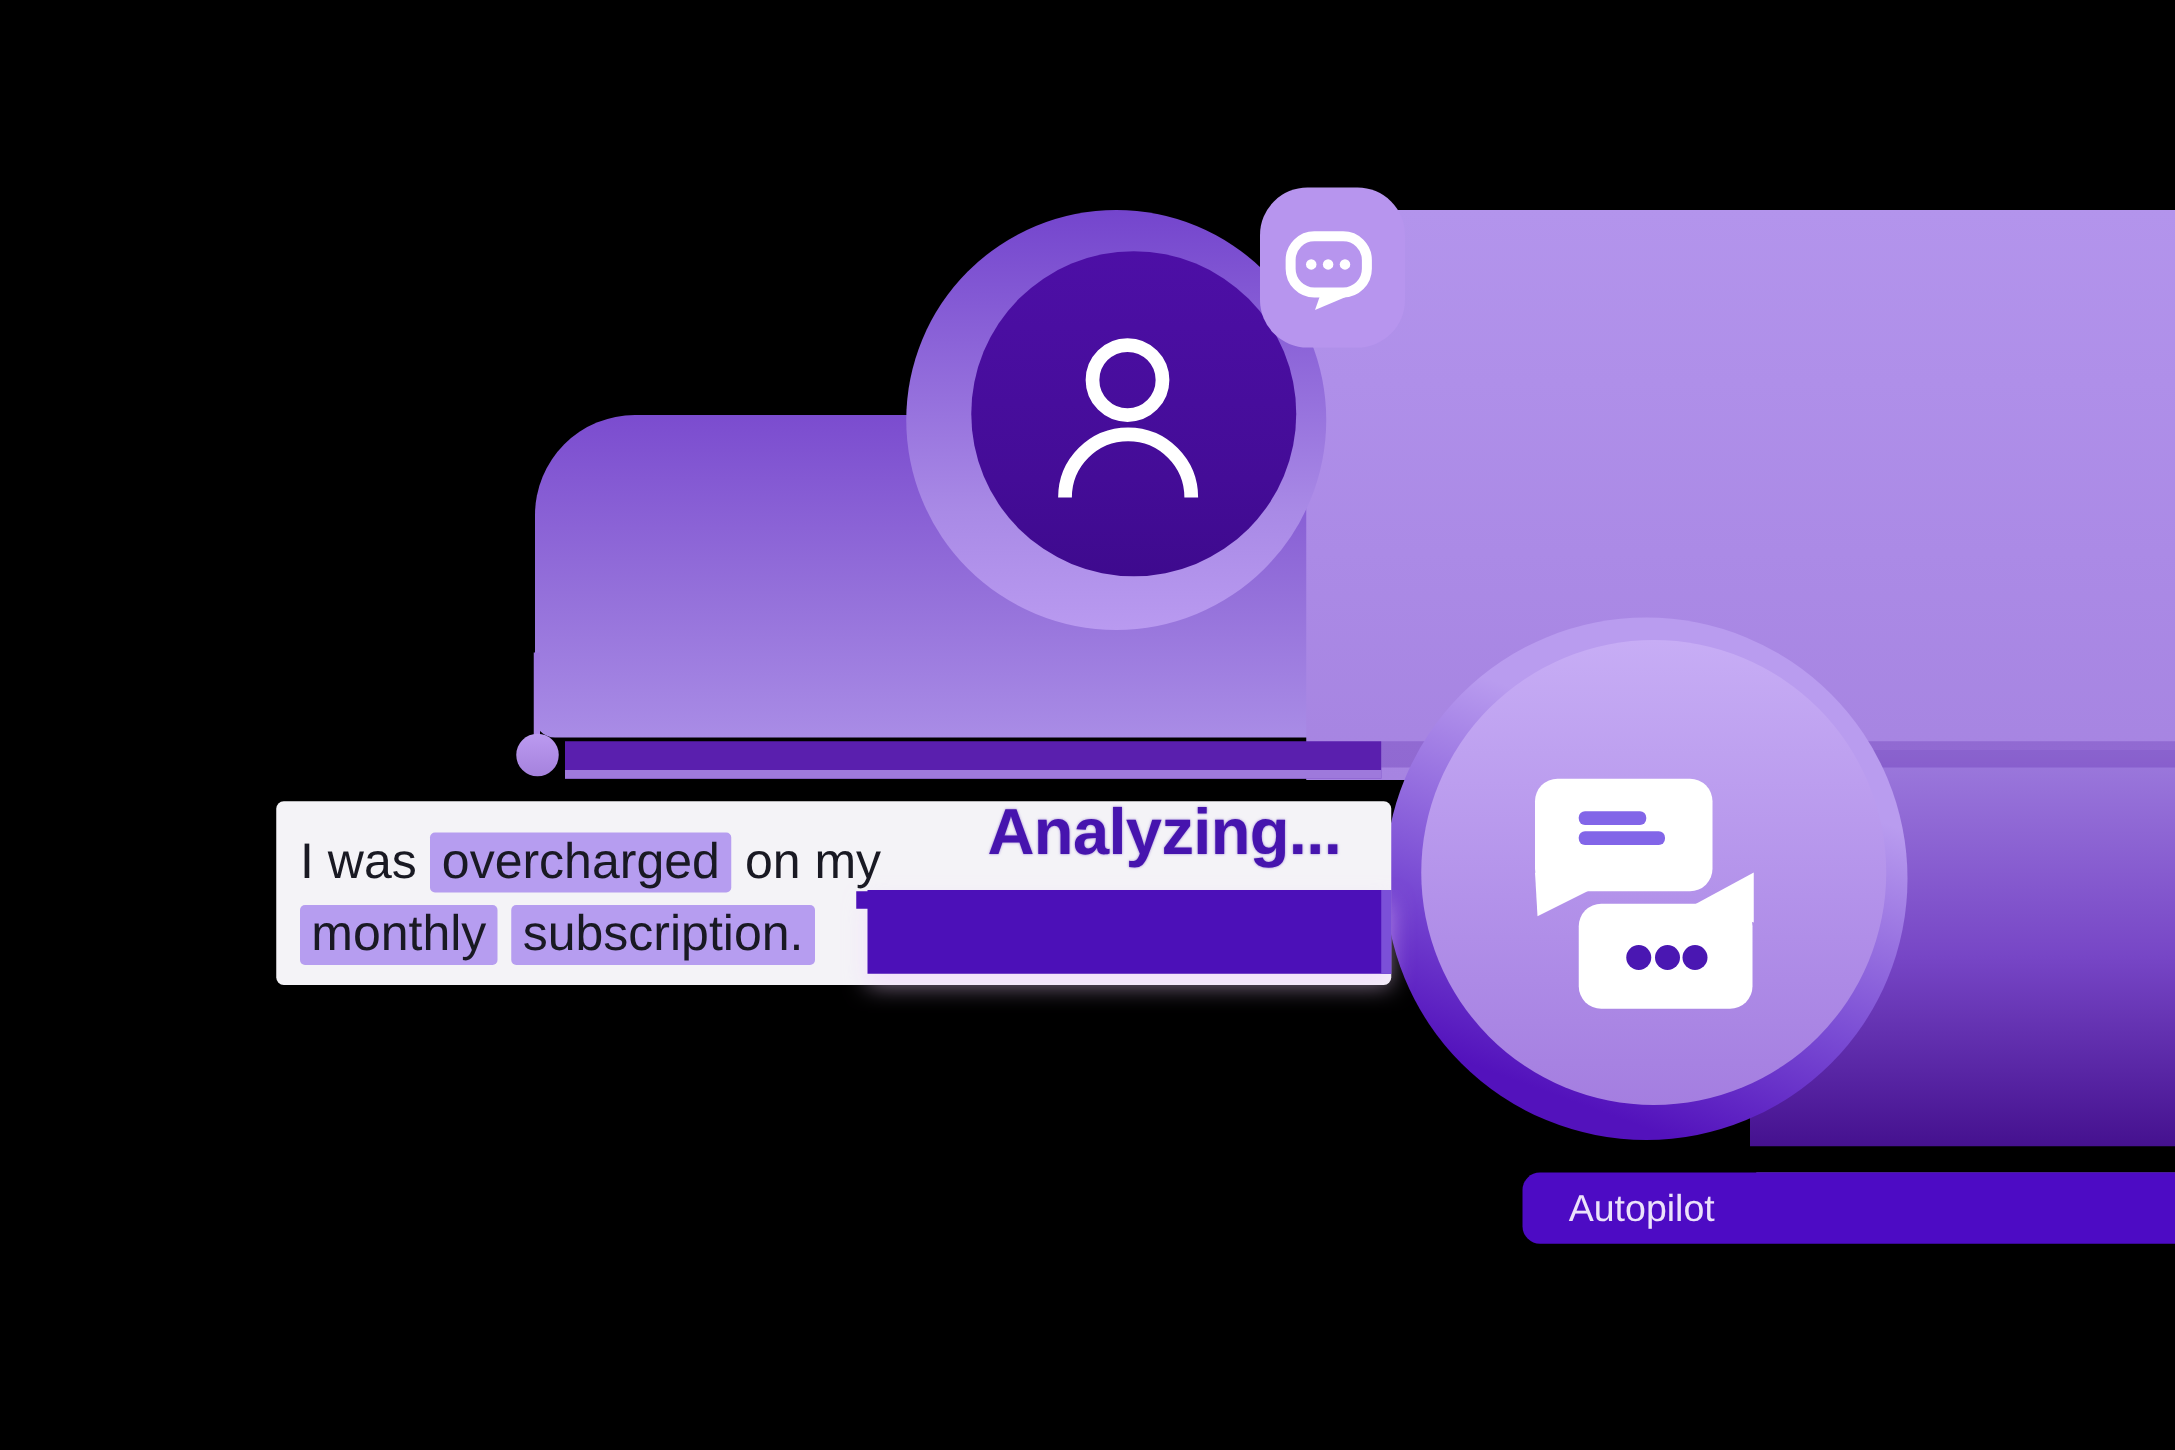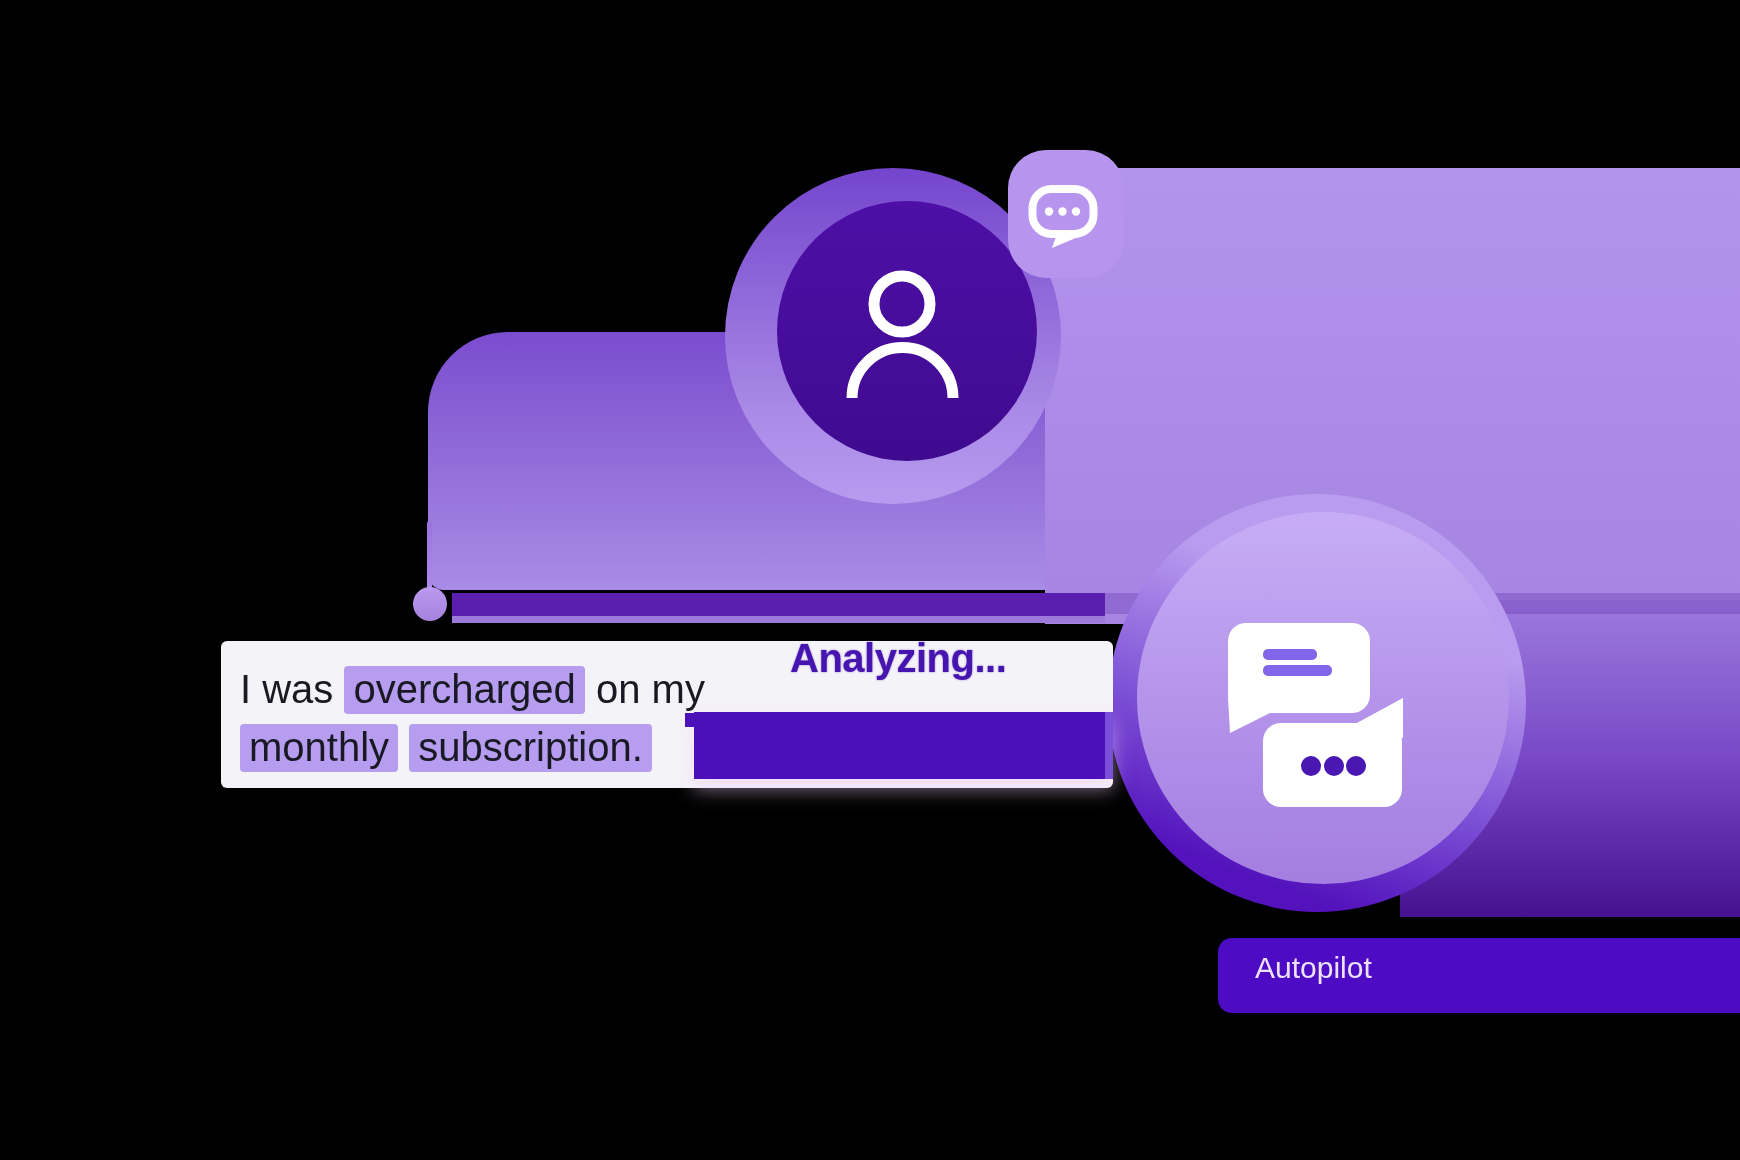--- a/index.html
+++ b/index.html
@@ -79,36 +79,36 @@
     padding:25px 0 0 19px;box-sizing:border-box;
   }
   .card .line{white-space:nowrap;}
   .card .line + .line{margin-top:11px;}
   .hl{
     background:#b69df0;border-radius:4px;padding:1px 9px 3px 9px;
   }
 
   .analyzing{
     left:790px;top:636px;
-    font-size:40px;font-weight:700;color:#4614ae;
+    font-size:52px;font-weight:700;color:#4614ae;
     letter-spacing:-0.5px;text-shadow:0 0 2px rgba(70,20,174,0.55);
     white-space:nowrap;
   }
 
   .redacted{
     left:694px;top:712px;width:419px;height:67px;
     background:#4c10b8;
     box-shadow:0 10px 18px rgba(240,205,255,0.55);
   }
   .redacted .nub{position:absolute;left:-9px;top:1px;width:11px;height:14px;background:#4c10b8;}
   .redacted .edge{position:absolute;right:0;top:0;width:8px;height:67px;background:#7b50d8;}
 
   
   .autopilot-bar{
-    left:1218px;top:938px;width:522px;height:75px;
+    left:1218px;top:938px;width:522px;height:57px;
     background:#4d0bc4;border-radius:14px 0 0 14px;
     color:#ece2fb;font-size:30px;line-height:60px;
     padding-left:37px;box-sizing:border-box;
   }
   .autopilot-topline{
     left:1405px;top:938px;width:335px;height:8px;background:#8a5ce8;
   }
 </style>
 </head>
 <body>

